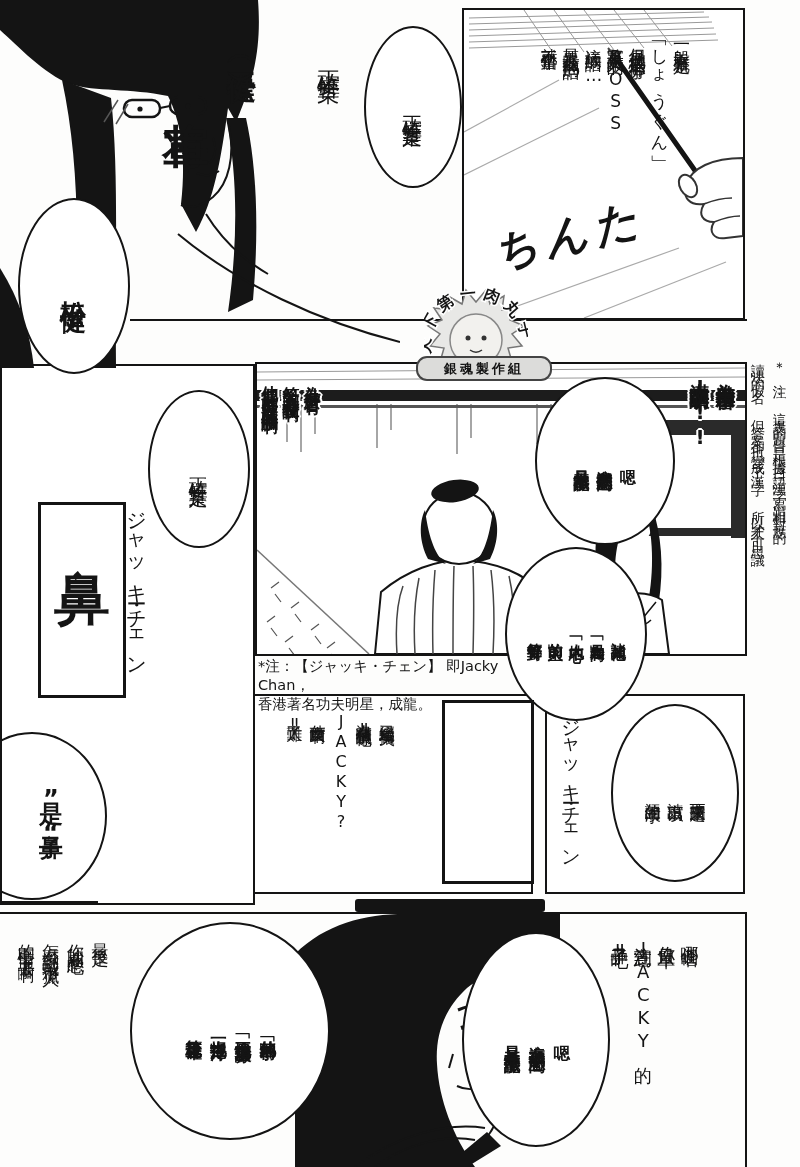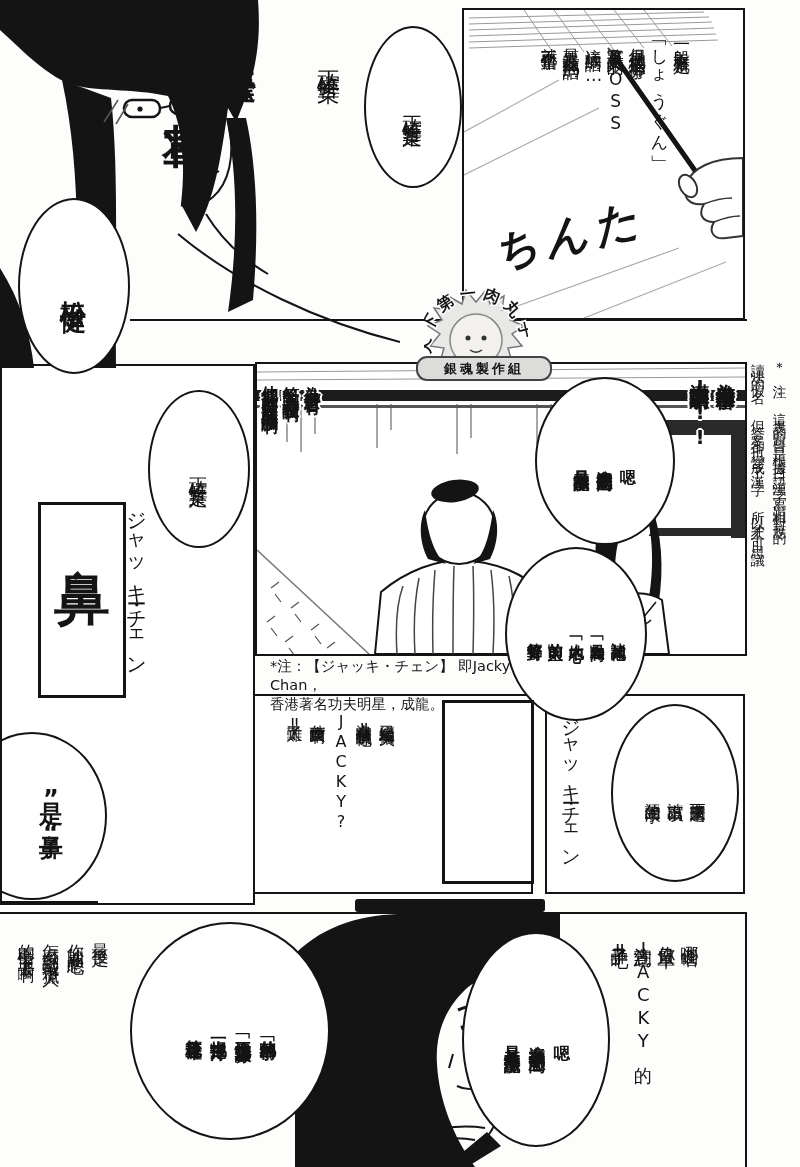--- a/index.html
+++ b/index.html
@@ -1,21 +1,21 @@
 <!DOCTYPE html>
 <html><head>
 <meta charset="utf-8">
 <style>
   html,body{margin:0;padding:0;background:#e9e9e7;}
   #page{position:relative;width:800px;height:1167px;background:#fdfdfc;overflow:hidden;
         font-family:"DejaVu Sans",sans-serif;color:#141414;}
   .abs{position:absolute;}
   .panel{position:absolute;background:#fff;border:2px solid #141414;box-sizing:border-box;}
   .v{writing-mode:vertical-rl;text-orientation:upright;white-space:pre-line;}
-  .pre{white-space:pre-line;margin-left:12px;}
+  .pre{white-space:pre-line;}
   .bubble{position:absolute;background:#fff;border:2px solid #141414;border-radius:50%;
           display:flex;align-items:center;justify-content:center;box-sizing:border-box;z-index:4;}
   .shout{font-weight:bold;text-shadow:-1px -1px 0 #fff,1px -1px 0 #fff,-1px 1px 0 #fff,1px 1px 0 #fff,0 2px 0 #fff,0 -2px 0 #fff,2px 0 0 #fff,-2px 0 0 #fff;}
   .rule{position:absolute;background:#141414;z-index:1;}
   .boxans{position:absolute;background:#fff;border:3px solid #141414;box-sizing:border-box;
           display:flex;align-items:center;justify-content:center;z-index:4;}
   .cap{position:absolute;font-size:14px;line-height:1.3;z-index:5;}
   svg{display:block;}
 </style>
 </head>

